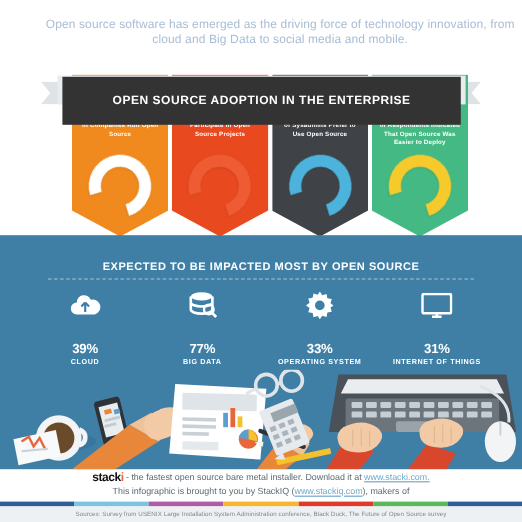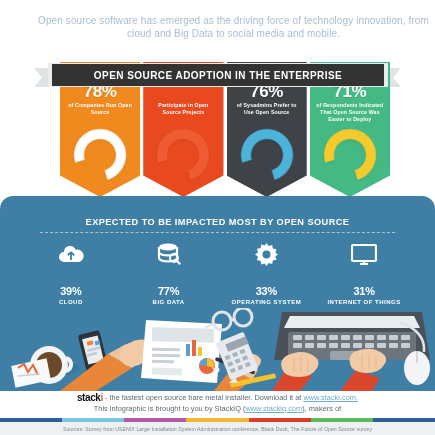--- a/index.html
+++ b/index.html
@@ -47,28 +47,28 @@
 
   
   .ribbon-tail{
     position:absolute;top:68px;height:19px;width:26px;
     background:#dfe3e6;
   }
   .ribbon-tail.l{left:34px;clip-path:polygon(0 0,100% 0,100% 100%,0 100%,8px 50%);}
   .ribbon-tail.r{right:34px;clip-path:polygon(0 0,100% 0,calc(100% - 8px) 50%,100% 100%,0 100%);}
   .ribbon-shadow{position:absolute;top:63px;left:48px;width:340px;height:24px;background:#e9ecef;}
   .ribbon{
-    position:absolute;top:64px;left:52px;width:332px;height:22px;
+    position:absolute;top:64px;left:52px;width:332px;height:40px;
     background:#333333;color:#ffffff;
     display:flex;align-items:center;justify-content:center;
     font-size:10px;font-weight:bold;letter-spacing:.45px;
   }
 
   
-  .blue{position:absolute;top:196px;left:0;width:435px;height:195px;background:#3f7fa6;border-radius:13px;}
+  .blue{position:absolute;top:196px;left:0;width:435px;height:195px;background:#3f7fa6;}
   .blue-head{
     position:absolute;top:21px;left:0;width:100%;text-align:center;
     color:#ffffff;font-size:9.2px;font-weight:bold;letter-spacing:.45px;
   }
   .dash{
     position:absolute;top:36px;left:40px;width:355px;height:0;
     border-top:1px dashed rgba(255,255,255,.55);
   }
   .impacts{position:absolute;top:44px;left:22px;width:391px;display:flex;}
   .impact{flex:1;text-align:center;color:#fff;}

